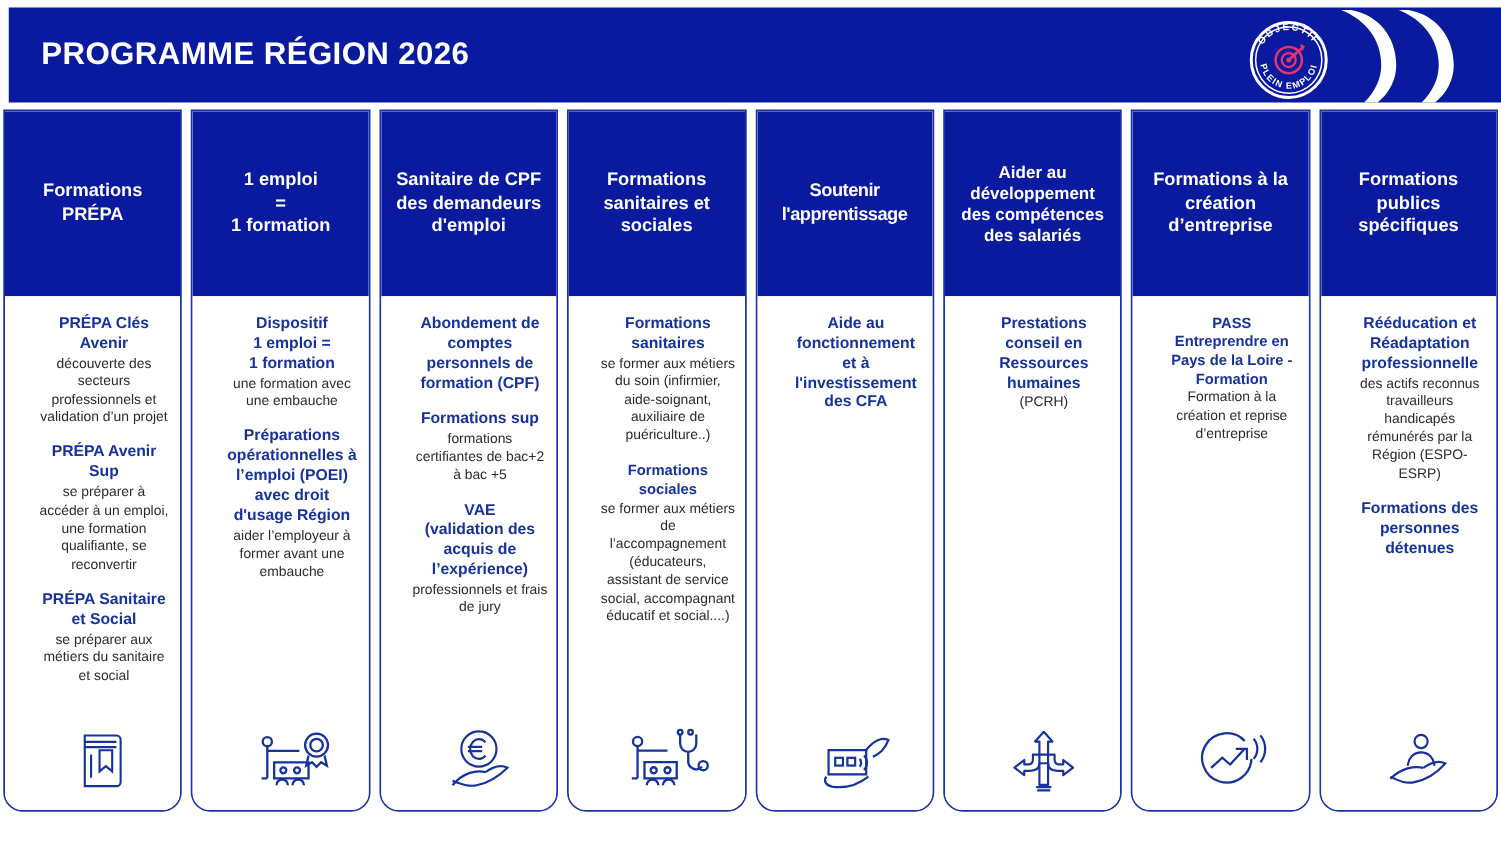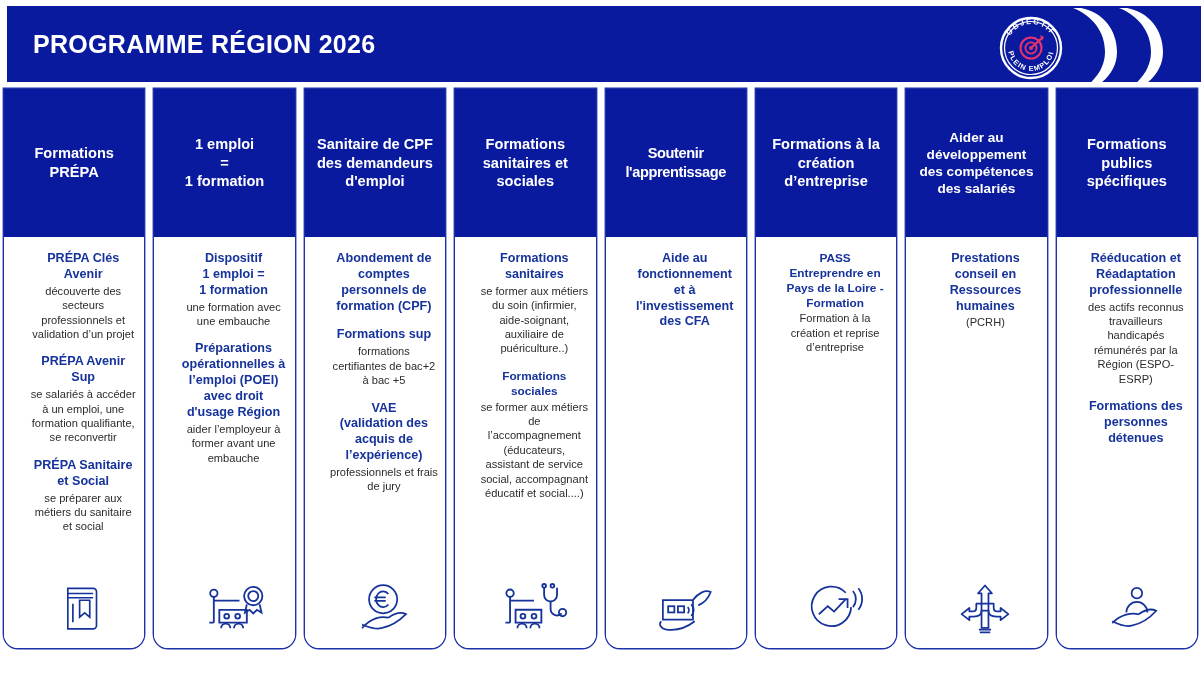--- a/index.html
+++ b/index.html
@@ -181,21 +181,21 @@
 
     <div class="card">
       <div class="card-head">Formations PRÉPA</div>
       <div class="card-body">
         <div class="block">
           <div class="b-title">PRÉPA Clés Avenir</div>
           <div class="b-sub">découverte des secteurs professionnels et validation d’un projet</div>
         </div>
         <div class="block">
           <div class="b-title">PRÉPA Avenir Sup</div>
-          <div class="b-sub">se salariés à accéder à un emploi, une formation qualifiante, se reconvertir</div>
+          <div class="b-sub">se préparer à accéder à un emploi, une formation qualifiante, se reconvertir</div>
         </div>
         <div class="block">
           <div class="b-title">PRÉPA Sanitaire et Social</div>
           <div class="b-sub">se préparer aux métiers du sanitaire et social</div>
         </div>
         <div class="icon-wrap">
           <svg viewBox="0 0 64 64" width="54" height="54" fill="none" stroke="#16339b" stroke-width="2">
             <path d="M14 10 h30 a4 4 0 0 1 4 4 v40 a4 4 0 0 1 -4 4 h-30 z"></path>
             <path d="M14 16 h30"></path>
               <path d="M14 21 h30"></path>
@@ -310,59 +310,59 @@
             <path d="M38 28 a5 5 0 0 1 0 7"></path>
             <path d="M42 25 a9 9 0 0 1 0 13"></path>
             <path d="M44 20 c6 -8 14 -12 20 -9 c-3 8 -9 13 -14 15"></path>
             <path d="M8 44 c-3 4 0 8 5 9 c12 2 24 -2 33 -9"></path>
           </svg>
         </div>
       </div>
     </div>
 
     <div class="card">
-      <div class="card-head">Formations à la création d’entreprise</div>
-      <div class="card-body">
-        <div class="block">
-          <div class="b-title sm">PASS Entreprendre en Pays de la Loire - Formation</div>
-          <div class="b-sub">Formation à la création et reprise d’entreprise</div>
-        </div>
-        <div class="icon-wrap">
-          <svg viewBox="0 0 64 58" width="58" height="52" fill="none" stroke="#16339b" stroke-width="2">
-            <path d="M44 12 a22 22 0 1 0 6 16"></path>
-            <path d="M14 36 l10 -9 l7 6 l13 -14"></path>
-            <path d="M36 19 h10 v10"></path>
-            <path d="M52 10 a14 14 0 0 1 0 18"></path>
-            <path d="M58 7 a19 19 0 0 1 0 24"></path>
-          </svg>
-        </div>
-      </div>
-    </div>
-
-    <div class="card">
       <div class="card-head small">Aider au développement des compétences des salariés</div>
       <div class="card-body">
         <div class="block">
           <div class="b-title">Prestations conseil en Ressources humaines</div>
           <div class="b-sub">(PCRH)</div>
         </div>
         <div class="icon-wrap">
           <svg viewBox="0 0 62 60" width="54" height="52" fill="none" stroke="#16339b" stroke-width="2" stroke-linejoin="round">
             <path d="M31 4 l8 9 h-4 v12 h-8 v-12 h-4 z"></path>
             <path d="M27 25 v8 c0 5 -4 7 -9 7 h-5 v4 l-9 -7 l9 -7 v4 h4 c3 0 4 -2 4 -5 v-4 z"></path>
             <path d="M35 25 v8 c0 5 4 7 9 7 h5 v4 l9 -7 l-9 -7 v4 h-4 c-3 0 -4 -2 -4 -5 v-4 z"></path>
             <path d="M27 33 h8 v20 h-8 z"></path>
             <path d="M24 55 h14"></path>
               <path d="M25 58 h12"></path>
           </svg>
         </div>
       </div>
     </div>
 
     <div class="card">
+      <div class="card-head">Formations à la création d’entreprise</div>
+      <div class="card-body">
+        <div class="block">
+          <div class="b-title sm">PASS Entreprendre en Pays de la Loire - Formation</div>
+          <div class="b-sub">Formation à la création et reprise d’entreprise</div>
+        </div>
+        <div class="icon-wrap">
+          <svg viewBox="0 0 64 58" width="58" height="52" fill="none" stroke="#16339b" stroke-width="2">
+            <path d="M44 12 a22 22 0 1 0 6 16"></path>
+            <path d="M14 36 l10 -9 l7 6 l13 -14"></path>
+            <path d="M36 19 h10 v10"></path>
+            <path d="M52 10 a14 14 0 0 1 0 18"></path>
+            <path d="M58 7 a19 19 0 0 1 0 24"></path>
+          </svg>
+        </div>
+      </div>
+    </div>
+
+    <div class="card">
       <div class="card-head">Formations publics spécifiques</div>
       <div class="card-body">
         <div class="block">
           <div class="b-title">Rééducation et Réadaptation professionnelle</div>
           <div class="b-sub">des actifs reconnus travailleurs handicapés rémunérés par la Région (ESPO-ESRP)</div>
         </div>
         <div class="block">
           <div class="b-title">Formations des personnes détenues</div>
 
         </div>

